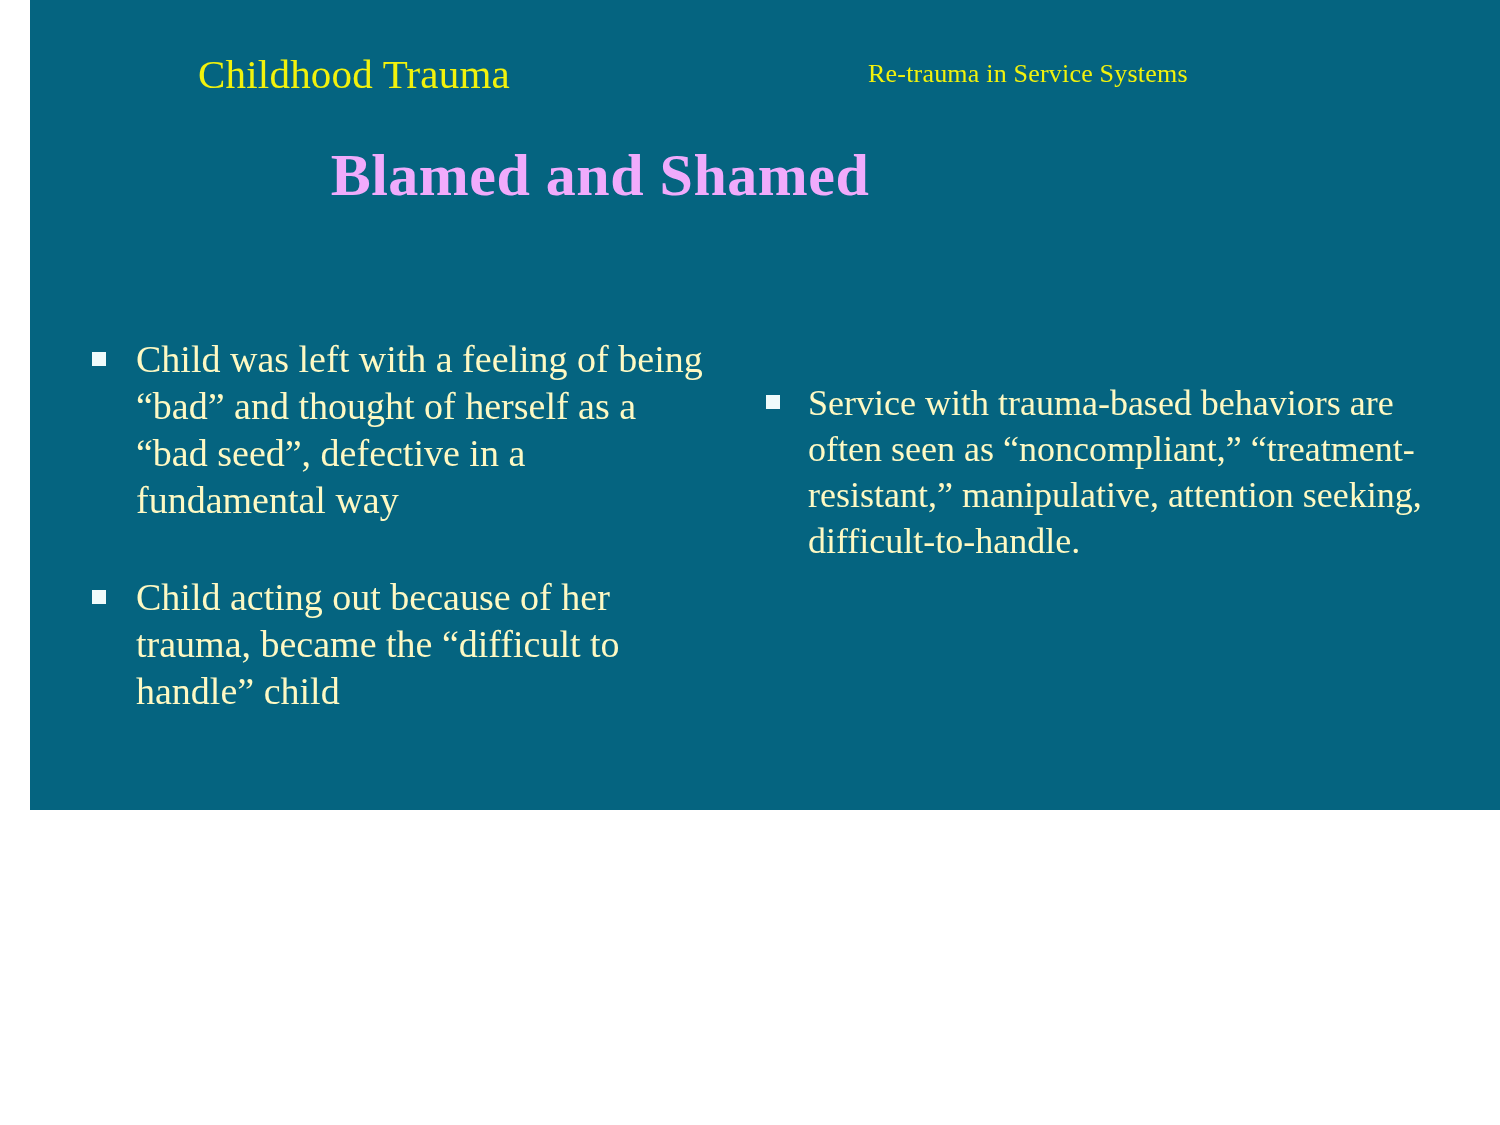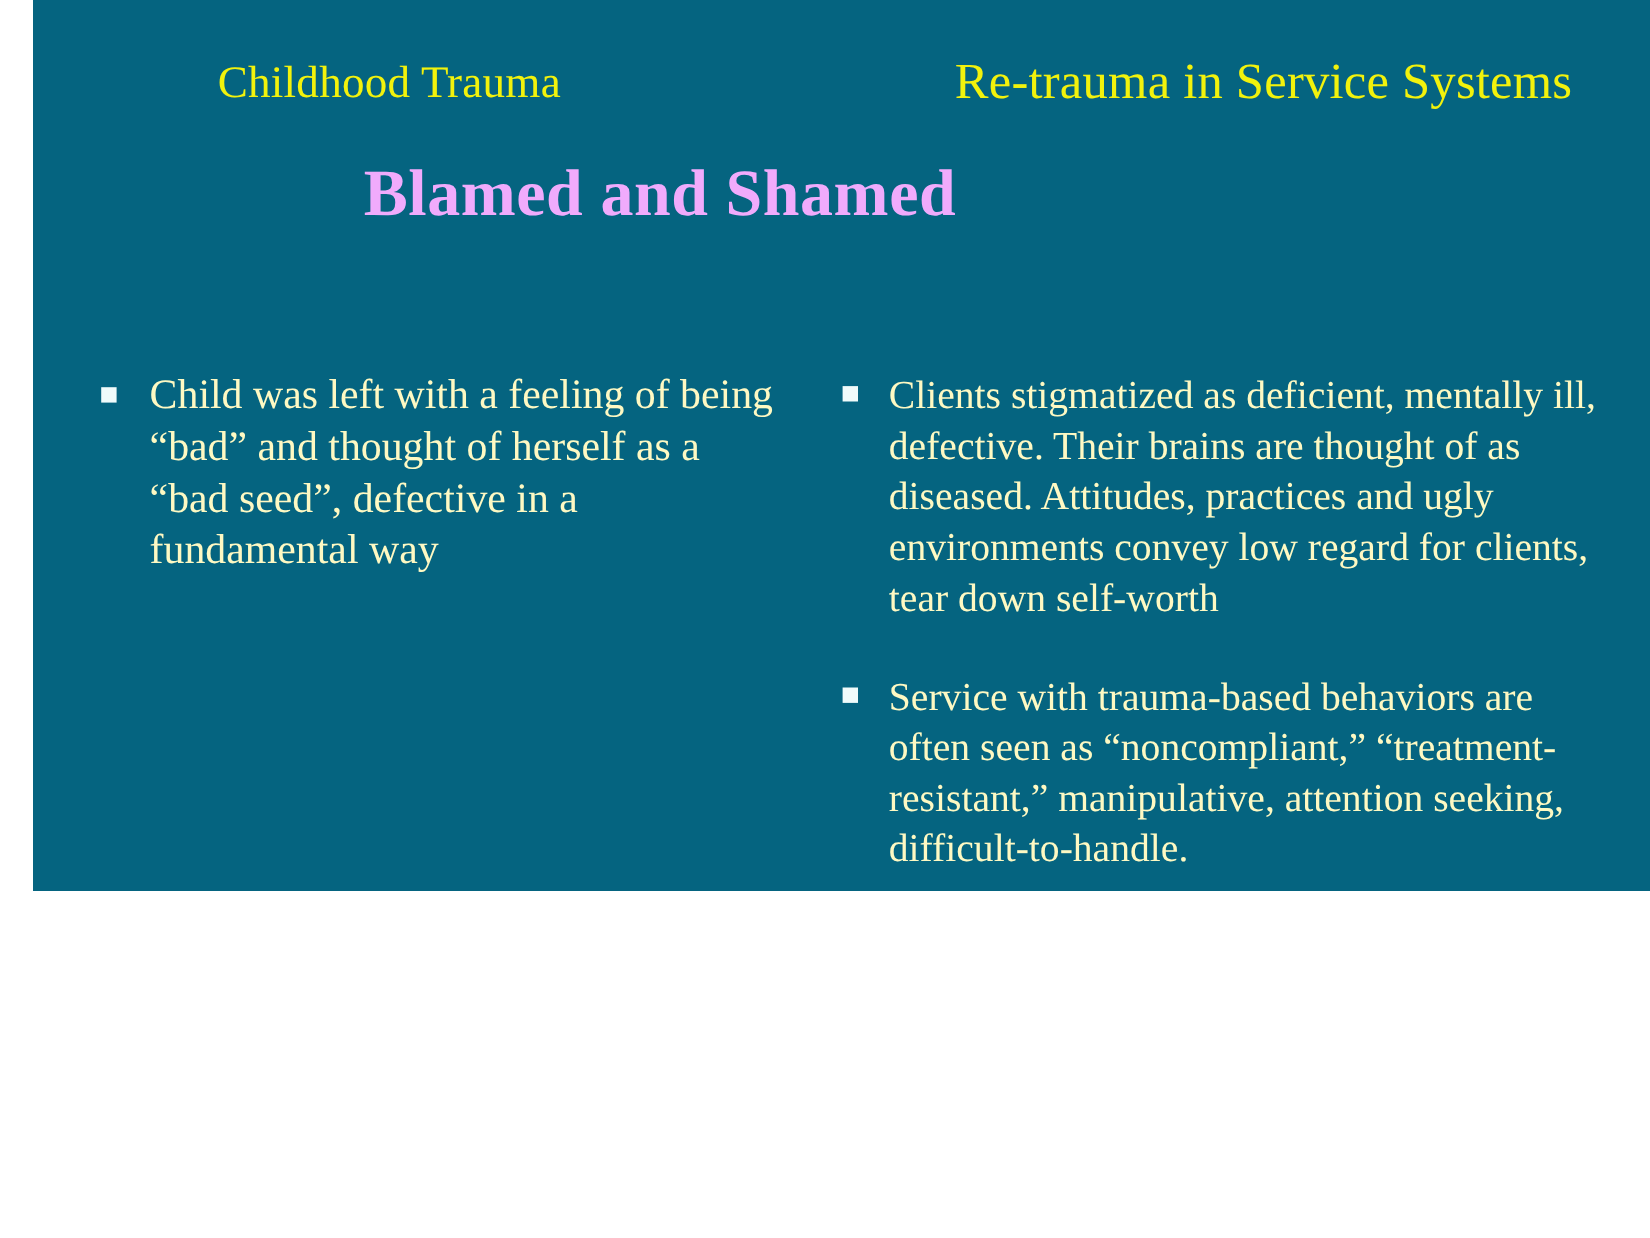--- a/index.html
+++ b/index.html
@@ -36,21 +36,21 @@
     font-size: 41px;
     line-height: 48px;
     color: #f2f20c;
     white-space: nowrap;
     letter-spacing: 0.2px;
   }
   .header-right {
     position: absolute;
     left: 838px;
     top: 0;
-    font-size: 46px;
+    font-size: 26px;
     line-height: 48px;
     color: #f2f20c;
     white-space: nowrap;
     letter-spacing: 0.2px;
   }
 
   
   .slide-title {
     position: absolute;
     top: 142px;
@@ -120,27 +120,27 @@
   </div>
 
   <div class="slide-title">Blamed and Shamed</div>
 
   <div class="col col-left">
     <div class="bullet">
       <span class="marker"></span>
       <span>Child was left with a feeling of being “bad” and thought of herself as a “bad seed”, defective in a fundamental way</span>
     </div>
     <div class="bullet-gap-left"></div>
+    <div class="bullet">
+      <span class="marker"></span>
+      <span>Child acting out because of her trauma, became the “difficult to handle” child</span>
+    </div>
   </div>
 
   <div class="col col-right">
-    <div class="bullet">
-      <span class="marker"></span>
-      <span>Clients stigmatized as deficient, mentally ill, defective. Their brains are thought of as diseased. Attitudes,  practices and ugly environments convey low regard for clients, tear down self-worth</span>
-    </div>
     <div class="bullet-gap-right"></div>
     <div class="bullet">
       <span class="marker"></span>
       <span> Service with trauma-based behaviors are often seen as “noncompliant,” “treatment-resistant,” manipulative, attention seeking, difficult-to-handle.</span>
     </div>
   </div>
 
   <div class="slide-number">Slide 29</div>
 
 </div>

